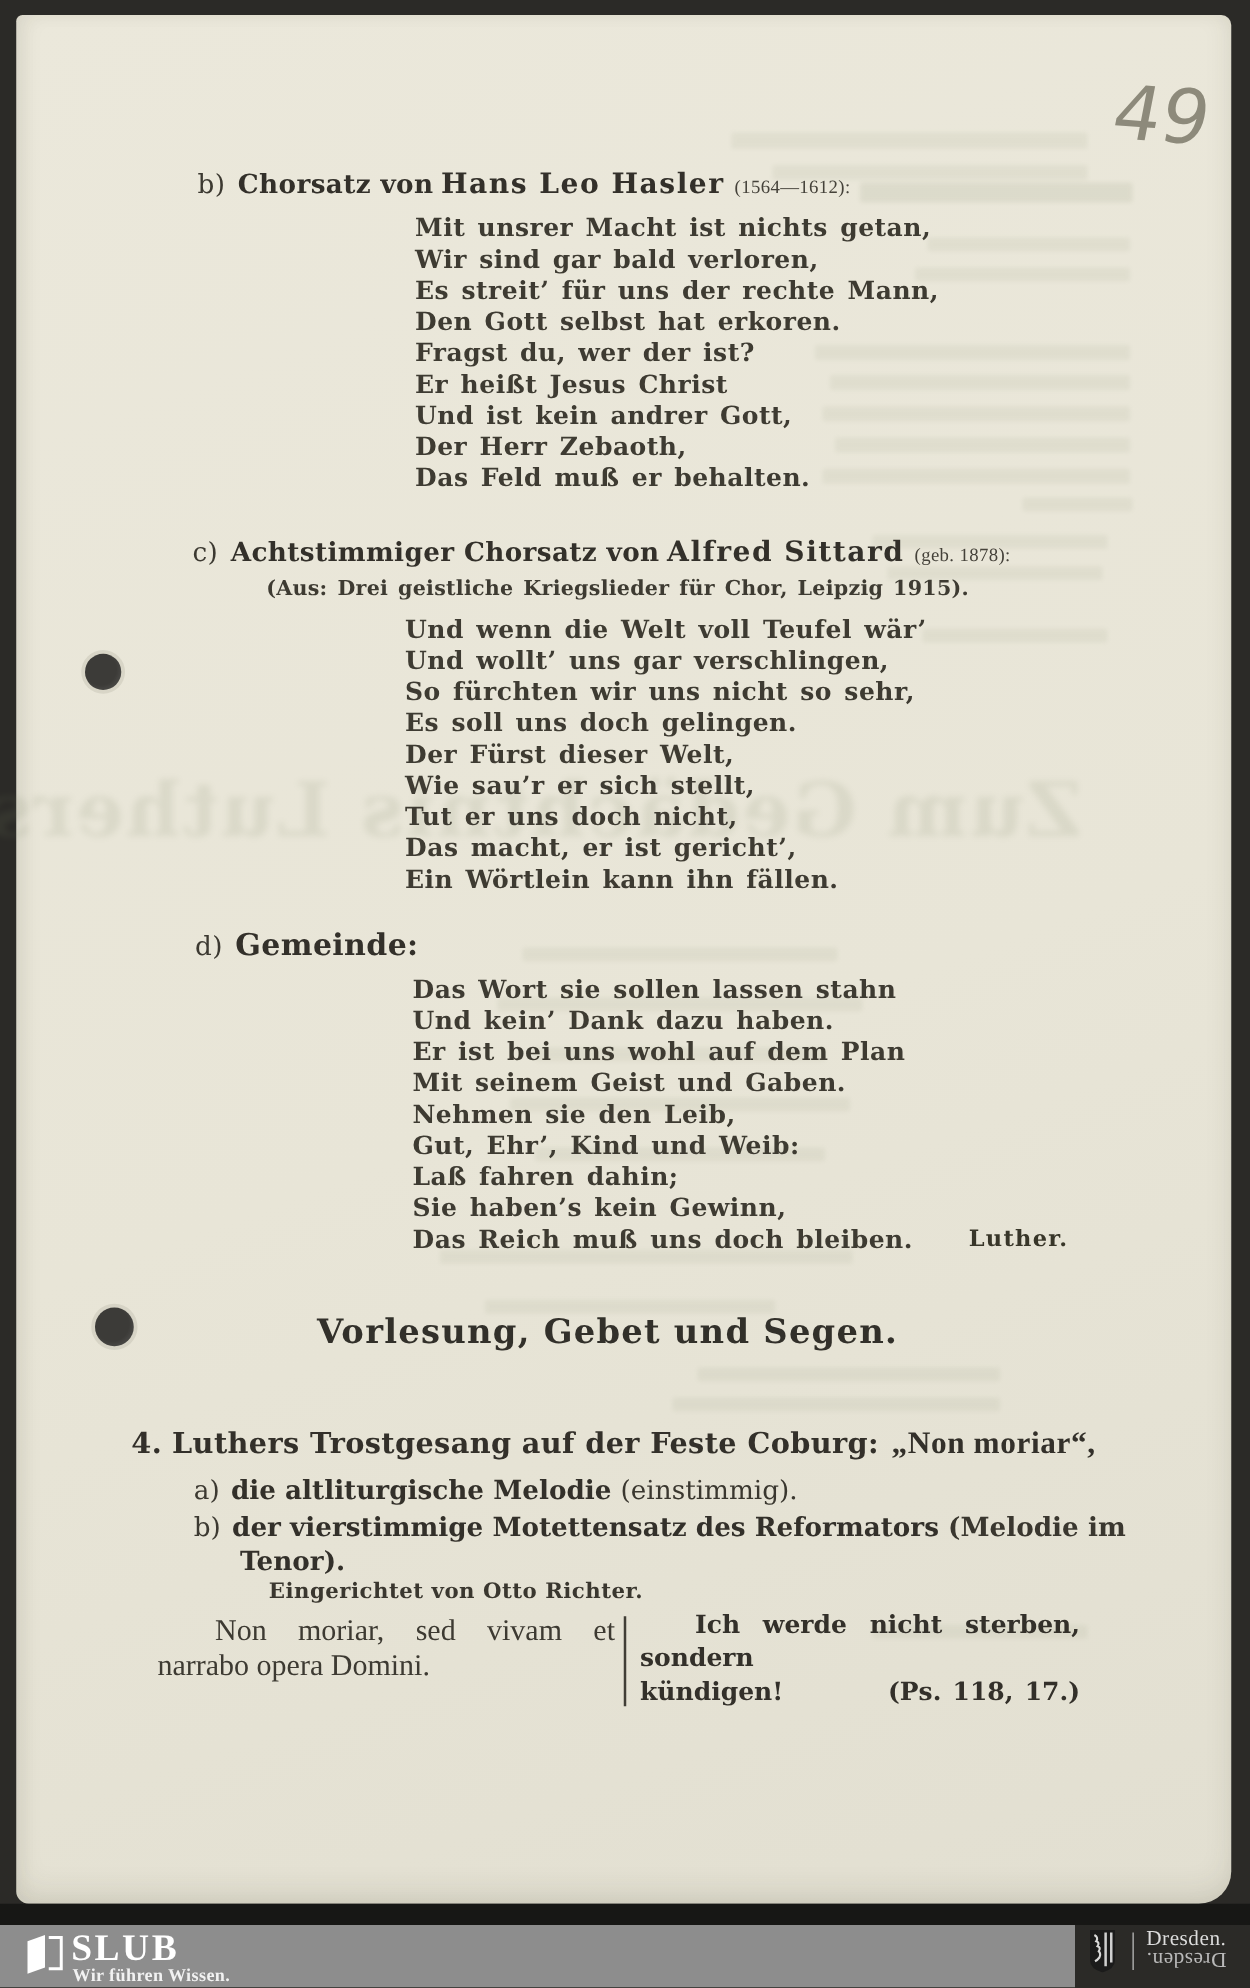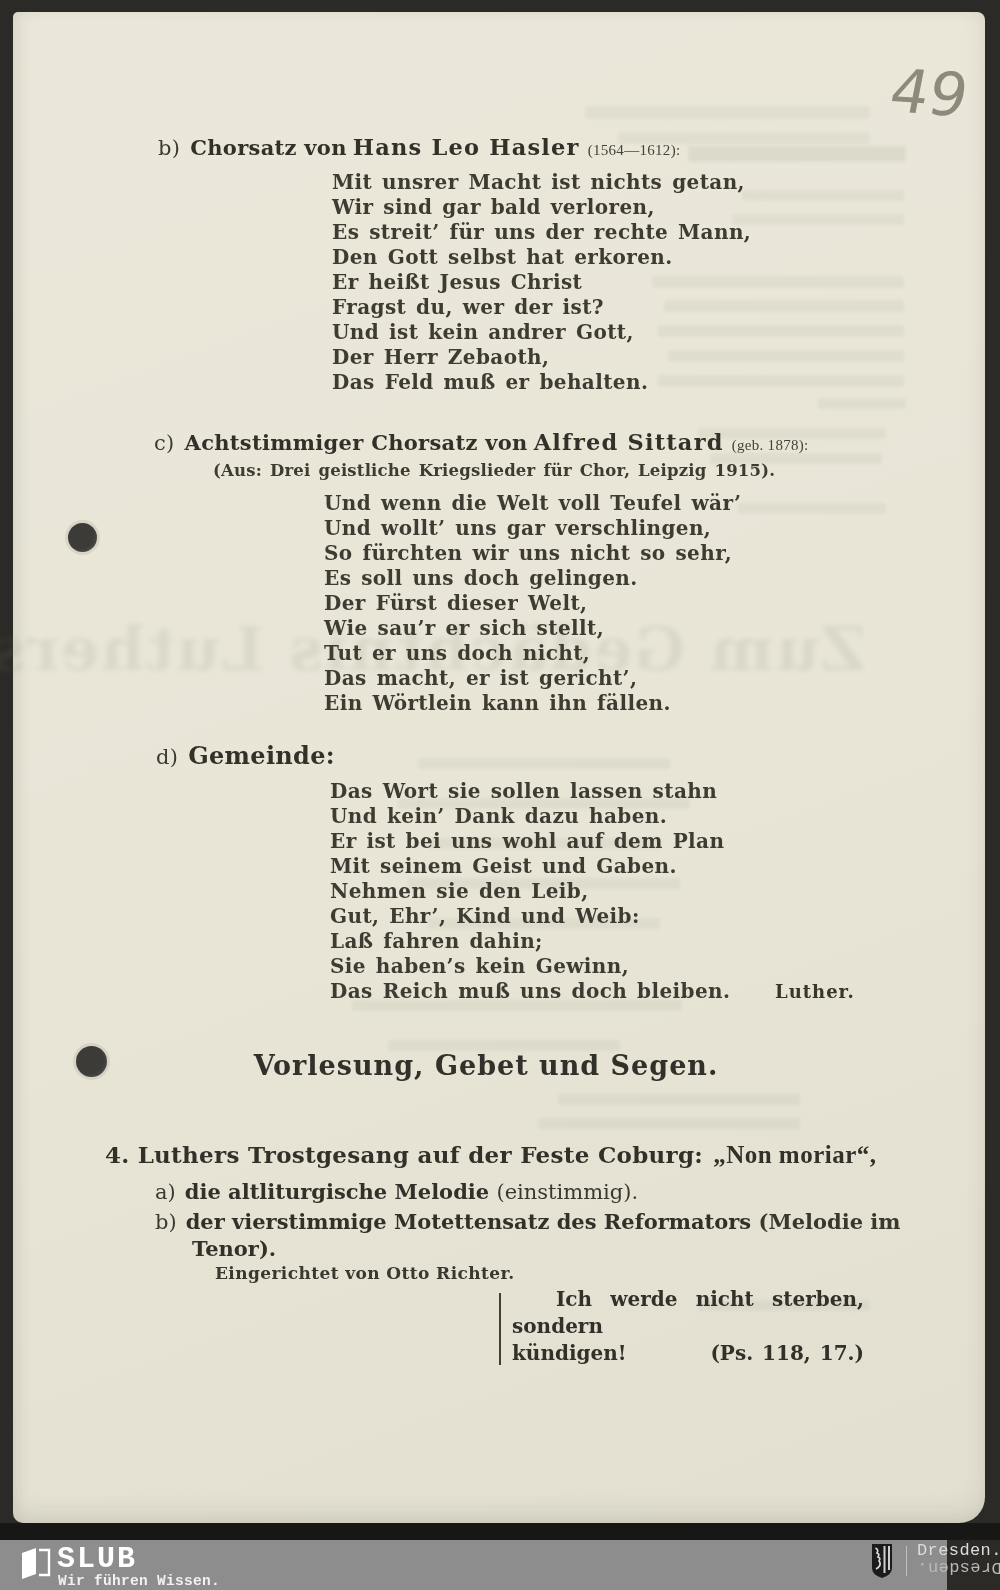--- a/index.html
+++ b/index.html
@@ -53,21 +53,21 @@
   .ghost-line{position:absolute;background:#76805e;opacity:.08;filter:blur(1.6px);border-radius:2px;}
   .ghost-heading{
     position:absolute;left:128px;top:602px;width:724px;
     font-size:60px;font-weight:bold;letter-spacing:2px;white-space:nowrap;
     color:#7c8565;opacity:.13;filter:blur(2.5px);
     transform:scaleX(-1);
   }
 
   
   .footer-strip{position:absolute;left:0;top:1523px;width:1000px;height:17px;background:#171715;}
-  .footer-bar{position:absolute;left:0;top:1540px;width:947px;height:50px;background:#8d8d8d;font-family:Liberation Mono, monospace;}
+  .footer-bar{position:absolute;left:0;top:1540px;width:860px;height:50px;background:#8d8d8d;font-family:Liberation Serif, serif;}
   .slub-wordmark{position:absolute;left:57px;top:2px;font-size:30px;font-weight:bold;color:#ffffff;letter-spacing:2px;}
   .slub-slogan{position:absolute;left:58px;top:33px;font-size:14.5px;font-weight:bold;color:#f2f2f2;letter-spacing:.3px;}
   .book-icon{position:absolute;left:20px;top:6px;}
   .dresden-arms{position:absolute;left:871px;top:4px;}
   .footer-divider{position:absolute;left:906px;top:6px;width:1px;height:30px;background:#c0c0c0;}
   .dresden-city{position:absolute;left:917px;top:2px;font-size:17px;color:#dcdcdc;letter-spacing:.4px;line-height:17px;}
   .dresden-city .mirror{display:block;transform:rotate(180deg);color:#b9b9b9;}
 </style>
 </head>
 <body>
@@ -109,22 +109,22 @@
   <div class="handwritten" style="left:891px;top:58px">49</div>
 
   <div class="abs fraktur heading" style="left:158px;top:134px">
     <span class="label">b)</span><span>Chorsatz von</span><span class="composer">Hans Leo Hasler</span><span class="dates">(1564—1612):</span>
   </div>
   <div class="abs fraktur verse" style="left:332px;top:170px">
       <div class="verse-line">Mit unsrer Macht ist nichts getan,</div>
       <div class="verse-line">Wir sind gar bald verloren,</div>
       <div class="verse-line">Es streit’ für uns der rechte Mann,</div>
       <div class="verse-line">Den Gott selbst hat erkoren.</div>
+      <div class="verse-line">Fragst du, wer der ist?</div>
       <div class="verse-line">Er heißt Jesus Christ</div>
-      <div class="verse-line">Fragst du, wer der ist?</div>
       <div class="verse-line">Und ist kein andrer Gott,</div>
       <div class="verse-line">Der Herr Zebaoth,</div>
       <div class="verse-line">Das Feld muß er behalten.</div>
     </div>
 
   <div class="abs fraktur heading" style="left:154px;top:429px">
     <span class="label">c)</span><span>Achtstimmiger Chorsatz von</span><span class="composer">Alfred Sittard</span><span class="dates">(geb. 1878):</span>
   </div>
   <div class="abs fraktur source-line" style="left:213px;top:461px;font-weight:bold">(Aus: Drei geistliche Kriegslieder für Chor, Leipzig 1915).</div>
   <div class="abs fraktur verse" style="left:324px;top:491px">
@@ -162,20 +162,24 @@
   </div>
   <div class="abs fraktur subitem" style="left:155px;top:1179px">
     <span class="label">a)</span><span class="normal">die altliturgische Melodie</span>&nbsp;<span class="paren">(einstimmig).</span>
   </div>
   <div class="abs fraktur subitem" style="left:155px;top:1209px">
     <span class="label">b)</span><span class="normal">der vierstimmige Motettensatz des Reformators</span>&nbsp;<span class="paren" style="font-weight:bold">(Melodie im</span>
   </div>
   <div class="abs fraktur subitem" style="left:192px;top:1236px">Tenor).</div>
   <div class="abs fraktur arranger" style="left:215px;top:1263px;font-weight:bold">Eingerichtet von Otto Richter.</div>
 
+  <div class="abs latin-col" style="left:126px;top:1291px">
+    <div class="lline">Non moriar, sed vivam et</div>
+    <div class="lline lline2">narrabo opera Domini.</div>
+  </div>
   <div class="abs col-divider" style="left:499px;top:1293px;height:72px"></div>
   <div class="abs fraktur german-col" style="left:512px;top:1286px">
     <div class="gline">Ich werde nicht sterben, sondern</div>
     <div class="glast">
       <span>kündigen!</span>
       <span>(Ps. 118, 17.)</span>
     </div>
   </div>
 
   <div class="footer-strip"></div>

